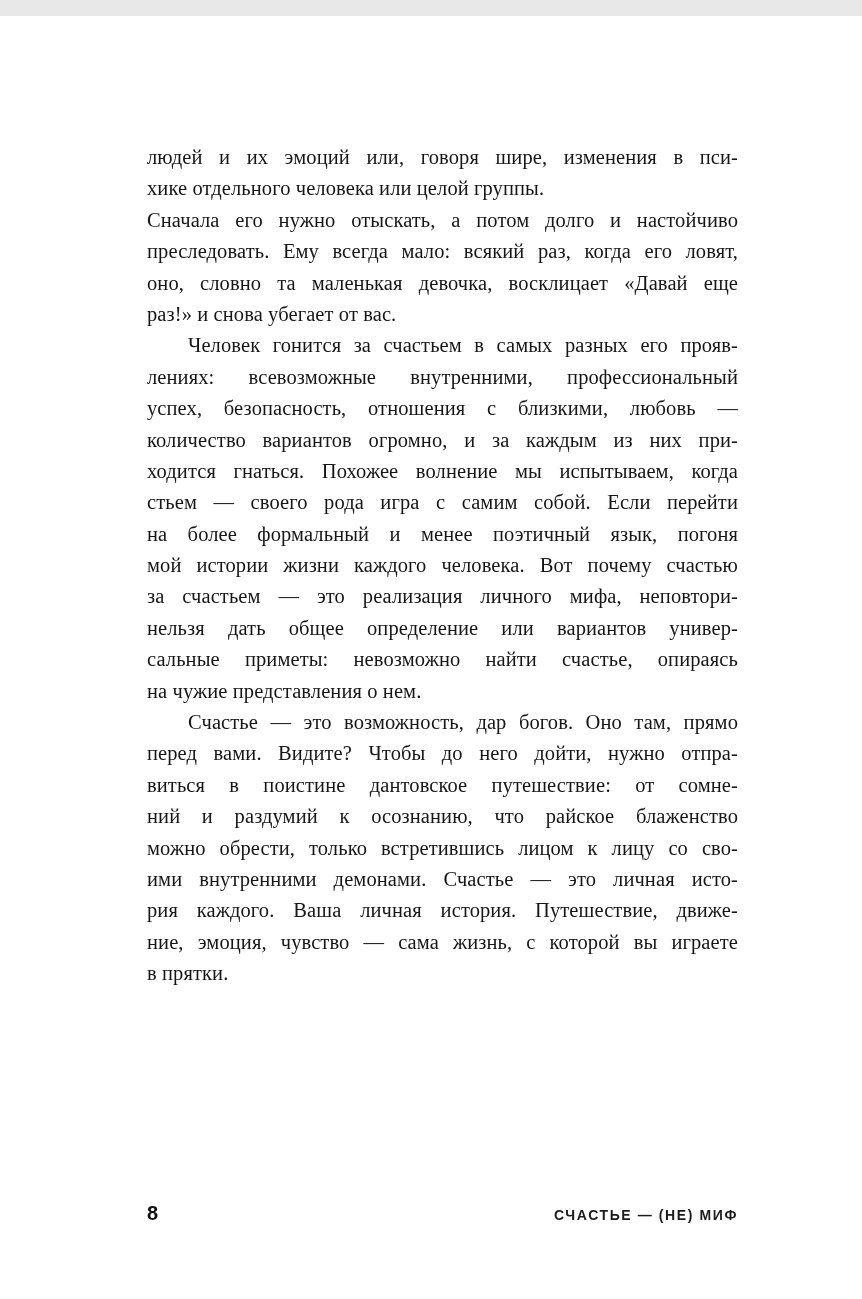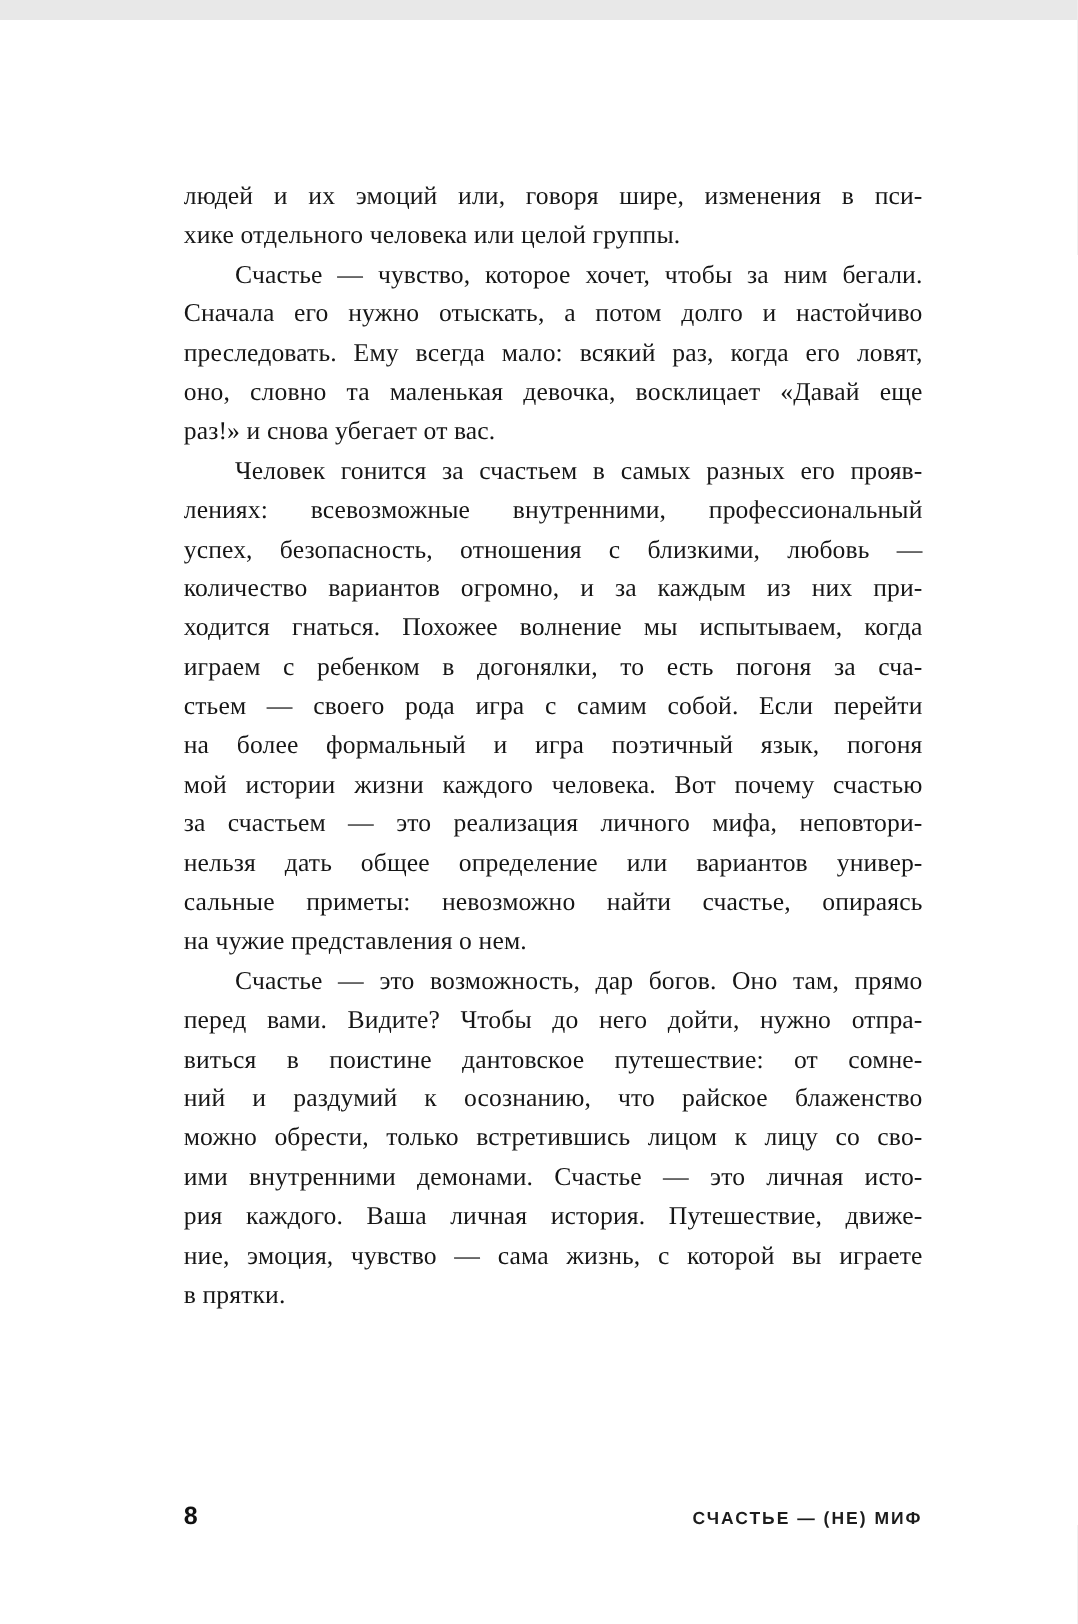--- a/index.html
+++ b/index.html
@@ -65,33 +65,31 @@
   }
 </style>
 </head>
 <body>
 
 <div class="page">
 
   <div class="text-block">
       <div class="line">людей и их эмоций или, говоря шире, изменения в пси-</div>
       <div class="line last">хике отдельного человека или целой группы.</div>
-      <div class="line indent">Счастье — чувство, которое хочет, чтобы за ним бегали.</div>
       <div class="line">Сначала его нужно отыскать, а потом долго и настойчиво</div>
       <div class="line">преследовать. Ему всегда мало: всякий раз, когда его ловят,</div>
       <div class="line">оно, словно та маленькая девочка, восклицает «Давай еще</div>
       <div class="line last">раз!» и снова убегает от вас.</div>
       <div class="line indent">Человек гонится за счастьем в самых разных его прояв-</div>
       <div class="line">лениях: всевозможные внутренними, профессиональный</div>
       <div class="line">успех, безопасность, отношения с близкими, любовь —</div>
       <div class="line">количество вариантов огромно, и за каждым из них при-</div>
       <div class="line">ходится гнаться. Похожее волнение мы испытываем, когда</div>
-      <div class="line">играем с ребенком в догонялки, то есть погоня за сча-</div>
       <div class="line">стьем — своего рода игра с самим собой. Если перейти</div>
-      <div class="line">на более формальный и игра поэтичный язык, погоня</div>
+      <div class="line">на более формальный и менее поэтичный язык, погоня</div>
       <div class="line">мой истории жизни каждого человека. Вот почему счастью</div>
       <div class="line">за счастьем — это реализация личного мифа, неповтори-</div>
       <div class="line">нельзя дать общее определение или вариантов универ-</div>
       <div class="line">сальные приметы: невозможно найти счастье, опираясь</div>
       <div class="line last">на чужие представления о нем.</div>
       <div class="line indent">Счастье — это возможность, дар богов. Оно там, прямо</div>
       <div class="line">перед вами. Видите? Чтобы до него дойти, нужно отпра-</div>
       <div class="line">виться в поистине дантовское путешествие: от сомне-</div>
       <div class="line">ний и раздумий к осознанию, что райское блаженство</div>
       <div class="line">можно обрести, только встретившись лицом к лицу со сво-</div>

